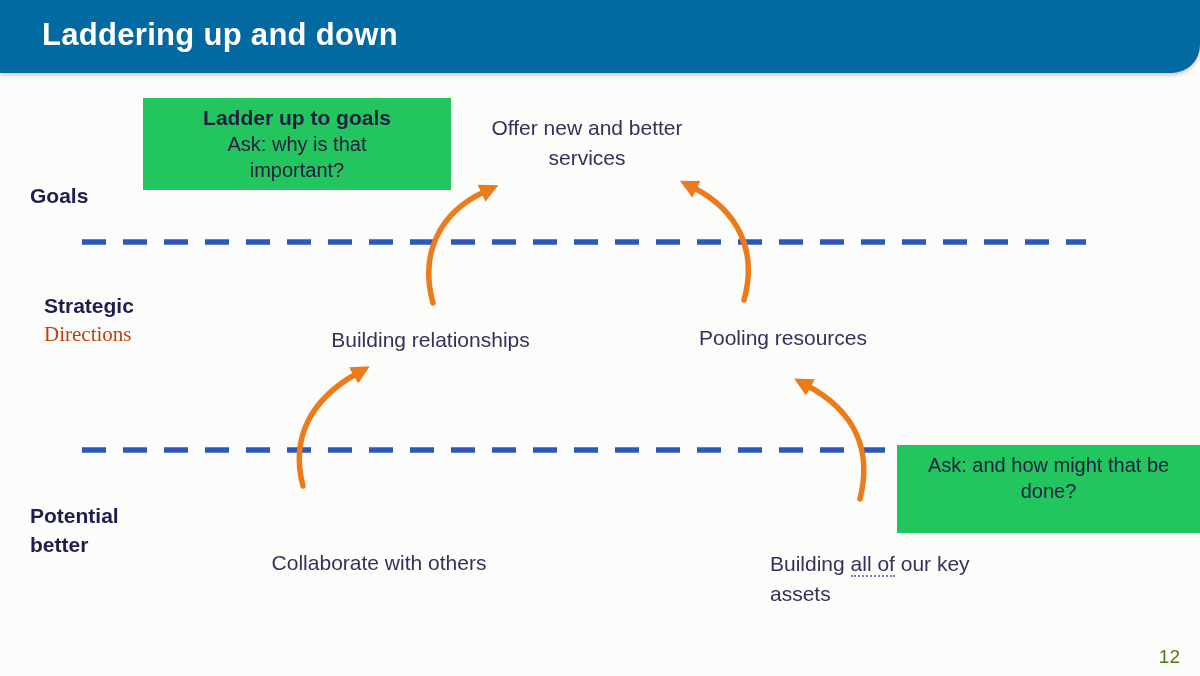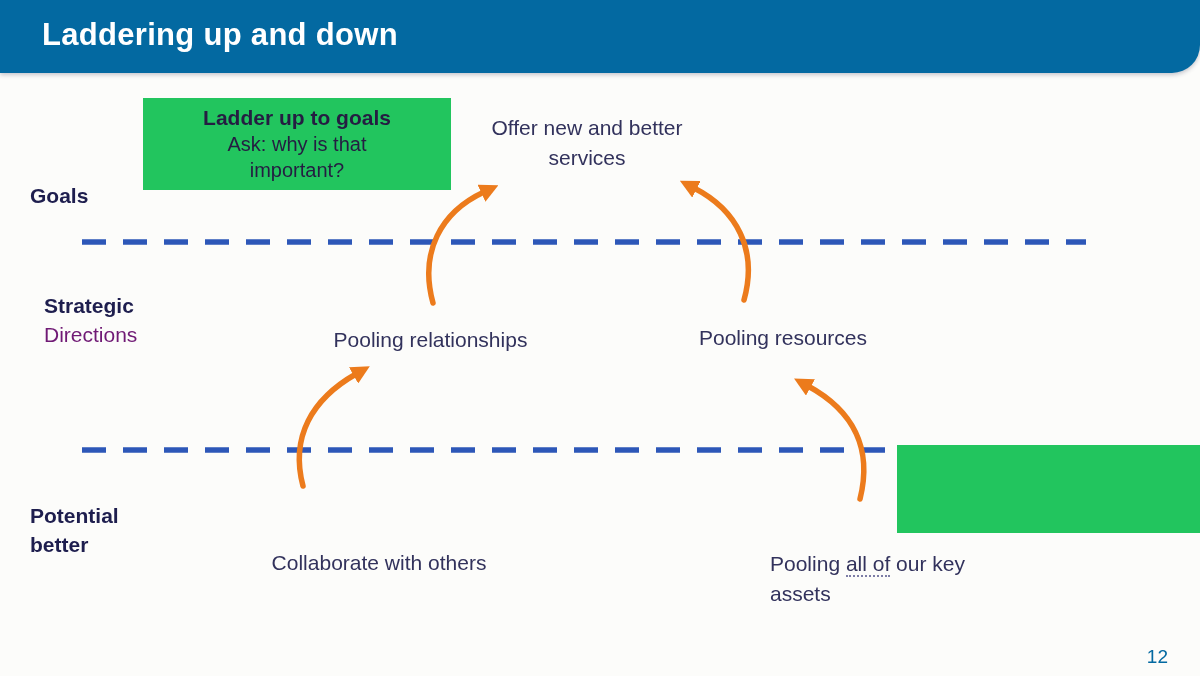--- a/index.html
+++ b/index.html
@@ -46,21 +46,22 @@
   
   .row-label {
     position: absolute;
     color: #1e1e4e;
     font-size: 21px;
     font-weight: 700;
     line-height: 29px;
   }
   .row-label .light {
     font-weight: 400;
-    color: #701a75;
+    color: #c2410c;
+    font-family: Liberation Serif, serif;
   }
   
   .callout {
     position: absolute;
     background: #22c55e;
     color: #251d42;
     text-align: center;
     font-size: 20px;
     line-height: 26px;
     padding: 7px 10px;
@@ -82,23 +83,23 @@
   }
   .node.center { text-align: center; }
   .node.nowrap { white-space: nowrap; }
   .underline-dotted {
     border-bottom: 2px dotted #7d7da6;
     text-align: right;
   }
   
   .page-number {
     position: absolute;
-    right: 32px;
+    right: 20px;
     bottom: 8px;
-    color: #0369a1;
+    color: #4d7c0f;
     font-size: 19px;
     font-weight: 400;
   }
 </style>
 </head>
 <body>
 
 <div class="slide">
 
   <div class="header">
@@ -134,29 +135,30 @@
     <div>Potential</div>
     <div>better</div>
   </div>
 
   <div class="callout" style="left:143px; top:98px; width:308px; min-height:90px;">
     <div class="callout-heading">Ladder up to goals</div>
     <div class="callout-body" style="width:190px;">Ask: why is that important?</div>
   </div>
 
   <div class="callout" style="left:897px; top:445px; width:303px; min-height:88px;">
+    <div class="callout-body" style="width:262px;">Ask: and how might that be done?</div>
   </div>
 
   <div class="node center" style="left:487px; top:113px; width:200px;">Offer new and better services</div>
 
-  <div class="node center nowrap" style="left:308px; top:325px; width:245px;">Pooling relationships</div>
+  <div class="node center nowrap" style="left:308px; top:325px; width:245px;">Building relationships</div>
 
   <div class="node center nowrap" style="left:683px; top:323px; width:200px;">Pooling resources</div>
 
   <div class="node center nowrap" style="left:246px; top:548px; width:266px;">Collaborate with others</div>
 
   <div class="node" style="left:770px; top:549px; width:250px;">
-    <span>Pooling </span><span class="underline-dotted">all of</span><span> our key assets</span>
+    <span>Building </span><span class="underline-dotted">all of</span><span> our key assets</span>
   </div>
 
   <div class="page-number">12</div>
 
 </div>
 
 </body></html>

